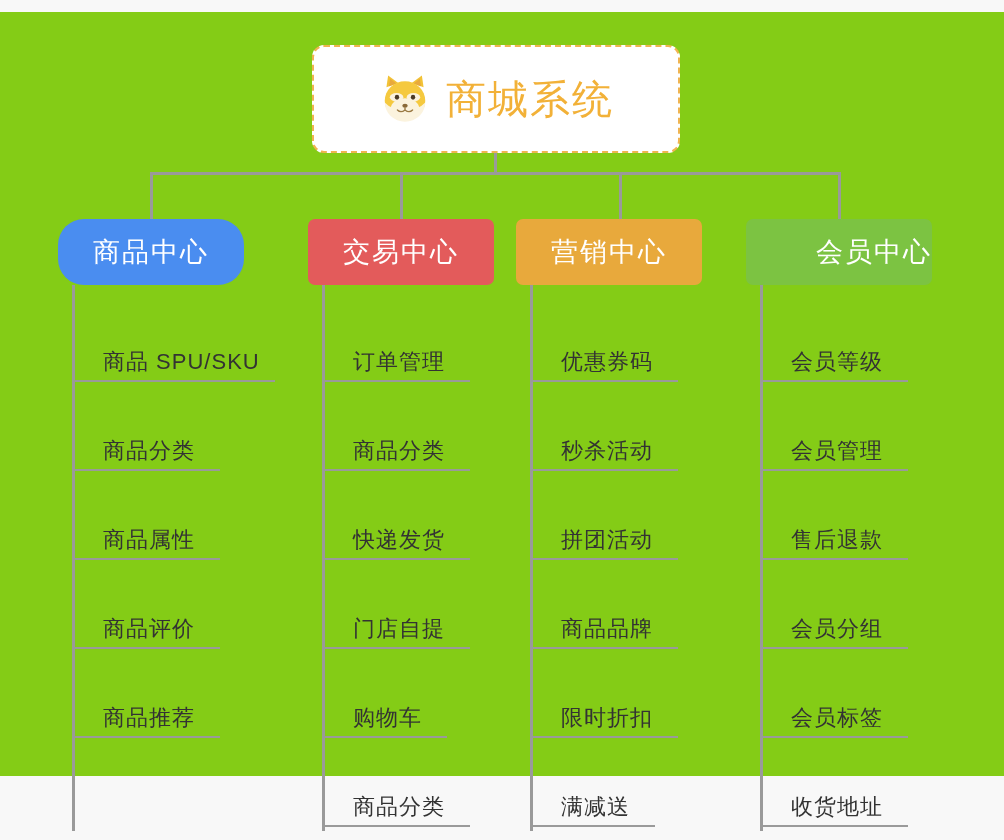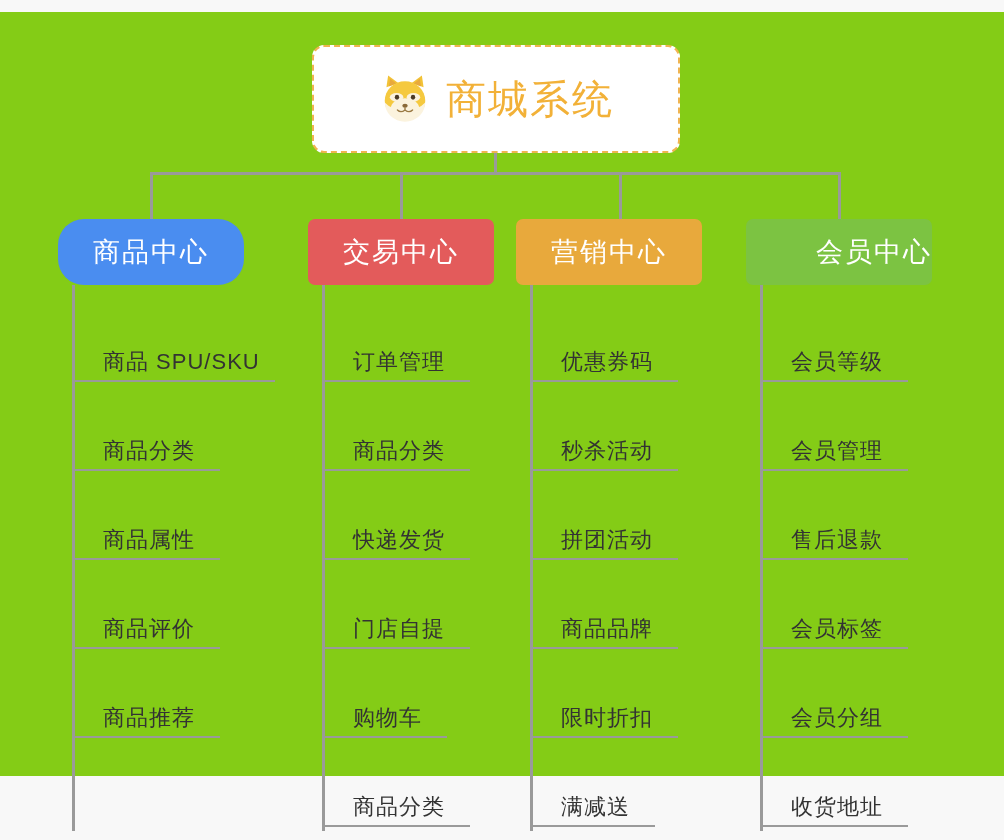--- a/index.html
+++ b/index.html
@@ -262,27 +262,27 @@
       </div>
       <div class="leaf-item">
         <span class="leaf-label">会员管理</span>
         <span class="leaf-rule" style="width:148px;"></span>
       </div>
       <div class="leaf-item">
         <span class="leaf-label">售后退款</span>
         <span class="leaf-rule" style="width:148px;"></span>
       </div>
       <div class="leaf-item">
+        <span class="leaf-label">会员分组</span>
+        <span class="leaf-rule" style="width:148px;"></span>
+      </div>
+      <div class="leaf-item">
         <span class="leaf-label">会员标签</span>
         <span class="leaf-rule" style="width:148px;"></span>
       </div>
       <div class="leaf-item">
-        <span class="leaf-label">会员分组</span>
-        <span class="leaf-rule" style="width:148px;"></span>
-      </div>
-      <div class="leaf-item">
         <span class="leaf-label">收货地址</span>
         <span class="leaf-rule" style="width:148px;"></span>
       </div>
     </div>
   </div>
 
 </div>
 
 </body></html>

